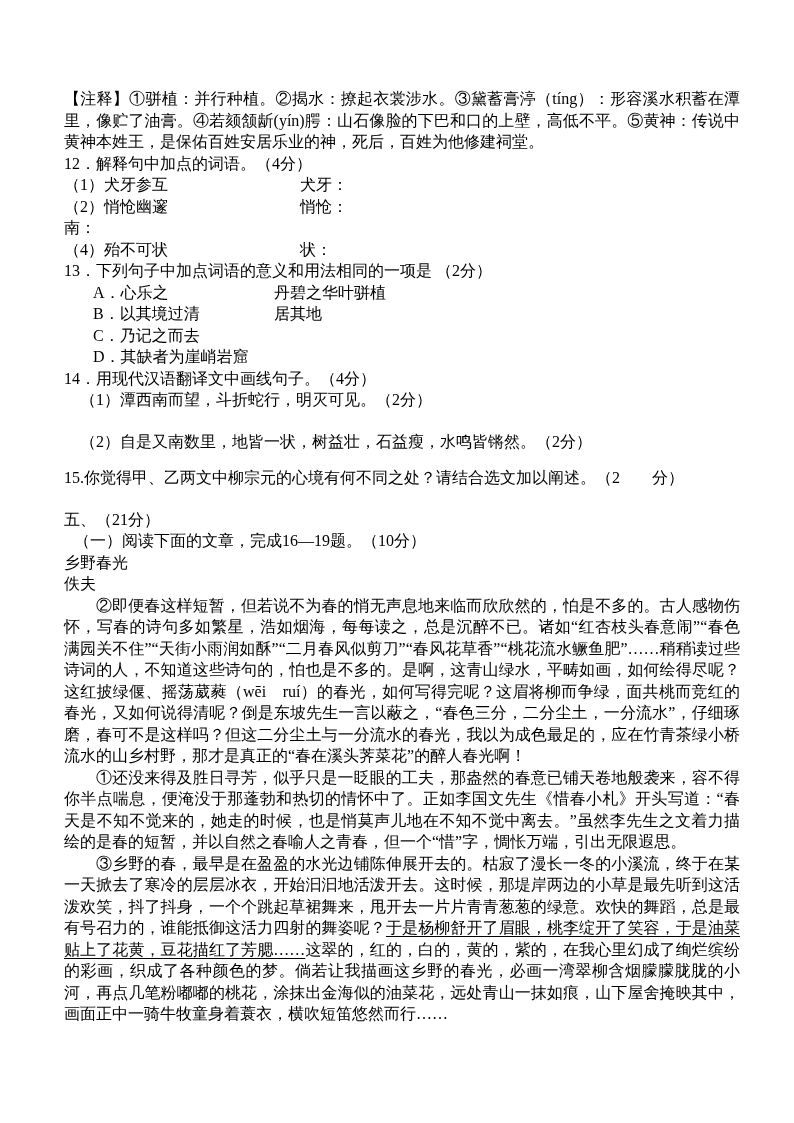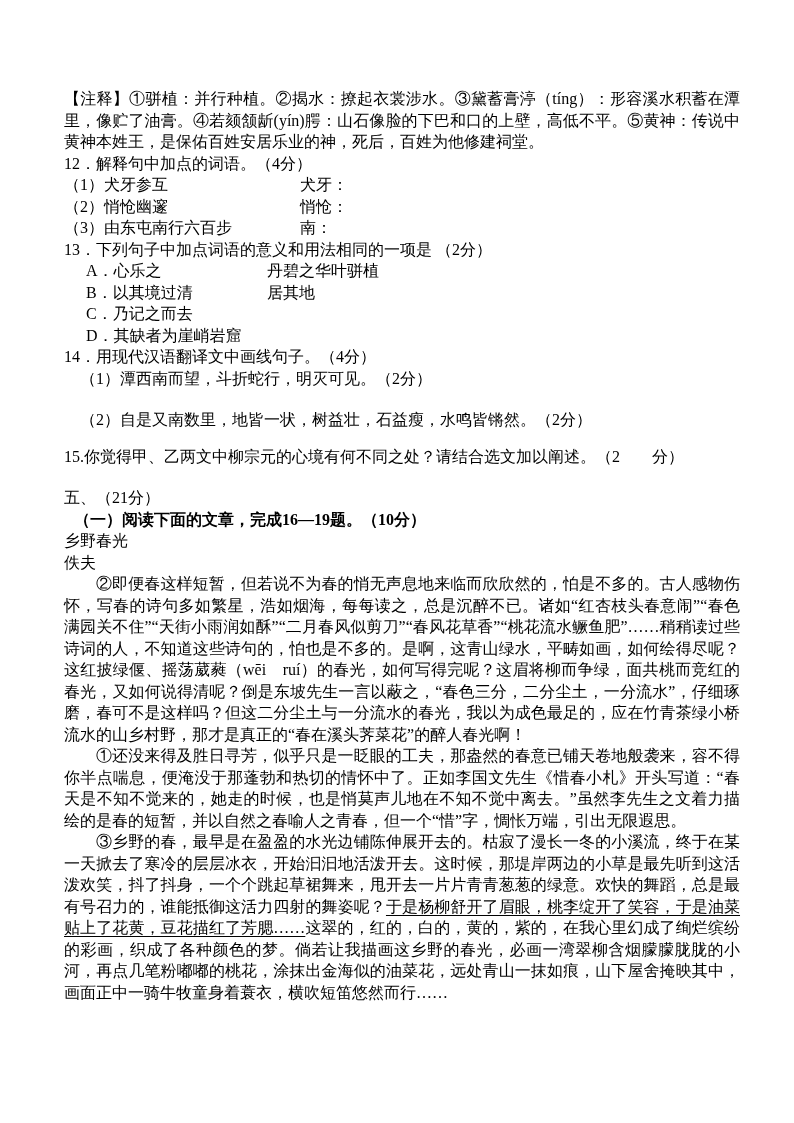--- a/index.html
+++ b/index.html
@@ -12,26 +12,26 @@
     color: #000000;
     padding: 88px 54px 0 64px;
     font-family: "Liberation Serif", "DejaVu Serif", serif;
     font-size: 16px;
     line-height: 21.5px;
     overflow: hidden;
   }
   p { margin: 0; padding: 0; text-align: justify; }
   .row { display: flex; }
   .row .col-left { width: 236px; flex: none; }
-  .row-opt { display: flex; margin-left: 22px; }
+  .row-opt { display: flex; margin-left: 29px; }
   .row-opt .col-left { width: 181px; flex: none; }
   .sub-item { margin-left: 16px; }
   .gap-line { height: 20px; }
   .gap-sm { height: 15px; }
-  .bold { font-weight: bold; }
+  .bold { font-weight: normal; }
   .center { }
   .sec-sub { margin-left: 10px; }
   .para-indent { text-indent: 2em; }
   .underline { text-decoration: underline; text-underline-offset: 3px; }
 </style>
 </head>
 <body>
 
 <div class="page">
 
@@ -40,22 +40,25 @@
   <p>12．解释句中加点的词语。（4分）</p>
   <div class="row">
     <span class="col-left">（1）犬牙参互</span>
     <span>犬牙：</span>
   </div>
   <div class="row">
     <span class="col-left">（2）悄怆幽邃</span>
     <span>悄怆：</span>
   </div>
   <div class="row">
-    <span class="col-left">（3）由东屯南行六百步</span>
     <span>南：</span>
+  </div>
+  <div class="row">
+    <span class="col-left">（4）殆不可状</span>
+    <span>状：</span>
   </div>
 
   <p>13．下列句子中加点词语的意义和用法相同的一项是 （2分）</p>
   <div class="row-opt">
     <span class="col-left">A．心乐之</span>
     <span>丹碧之华叶骈植</span>
   </div>
   <div class="row-opt">
     <span class="col-left">B．以其境过清</span>
     <span>居其地</span>

